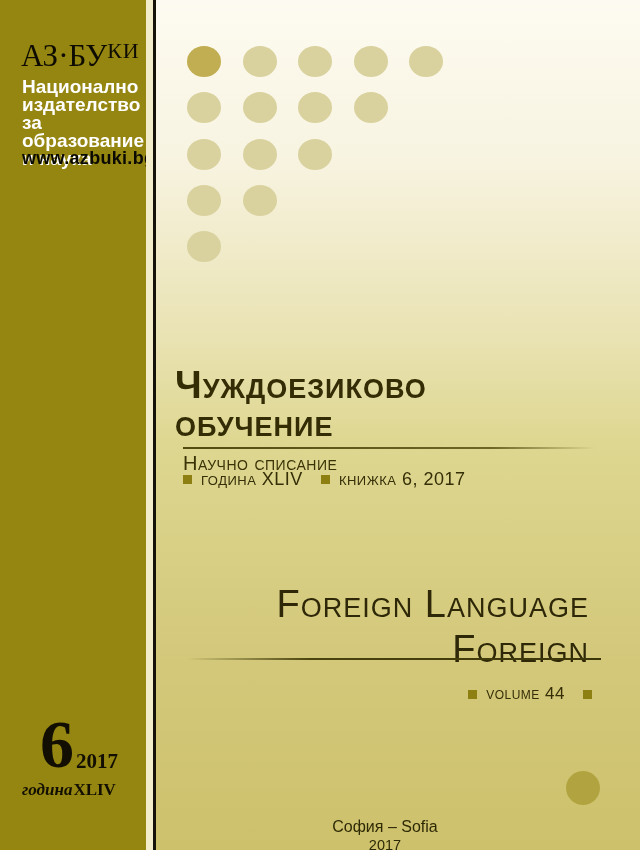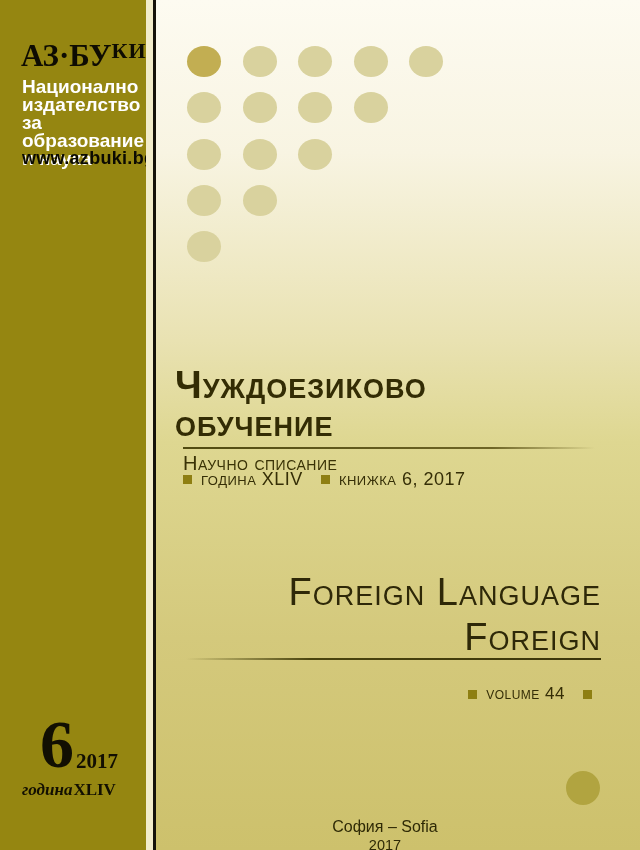--- a/index.html
+++ b/index.html
@@ -16,21 +16,21 @@
   .strip{
     position:absolute;left:146px;top:0;width:7px;height:850px;
     background:#f2ecca;
   }
   .bline{
     position:absolute;left:153px;top:0;width:3px;height:850px;
     background:#15120a;
   }
   .logo{
     position:absolute;left:21px;top:40px;
-    font-family:"Liberation Serif",serif;font-weight:bold;
+    font-family:"Liberation Serif",serif;font-weight:normal;
     color:#0e0c02;font-size:31px;letter-spacing:0;line-height:1;white-space:nowrap;text-align:center;
   }
   .logo .sup{font-size:22px;position:relative;top:-8px;letter-spacing:1px;}
   .pubname{
     position:absolute;left:22px;top:78px;
     color:#ffffff;font-size:19px;line-height:18px;font-weight:700;
   }
   .website{
     position:absolute;left:22px;top:148px;
     color:#0b0a02;font-size:18px;font-weight:600;letter-spacing:.3px;
@@ -169,21 +169,21 @@
 
     <div class="subtitle-bg">Научно списание</div>
 
     <div class="meta-row meta-bg">
       <span class="square"></span>
       <span>година XLIV</span>
       <span class="square second"></span>
       <span>книжка 6, 2017</span>
     </div>
 
-    <h2 class="title-en" style="margin:0;">
+    <h2 class="title-en" style="margin:12px;">
       <div>Foreign Language</div>
       <div>Foreign</div>
     </h2>
 
     <div class="rule-en"></div>
 
 
     <div class="meta-row meta-en">
       <span class="square"></span>
       <span>volume 44</span>

